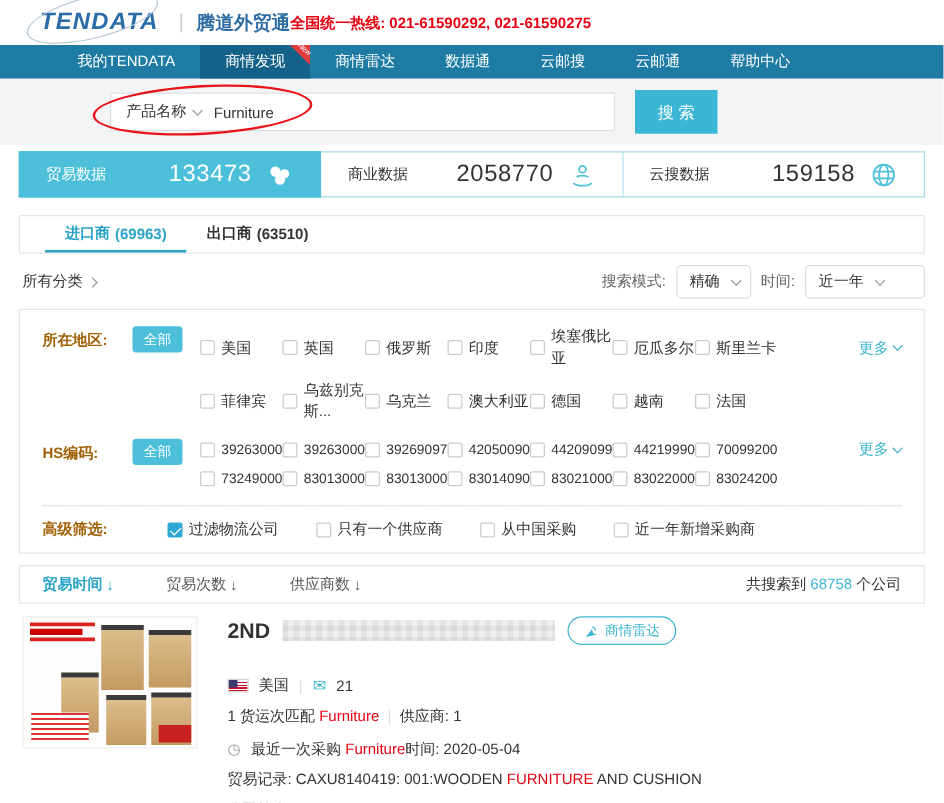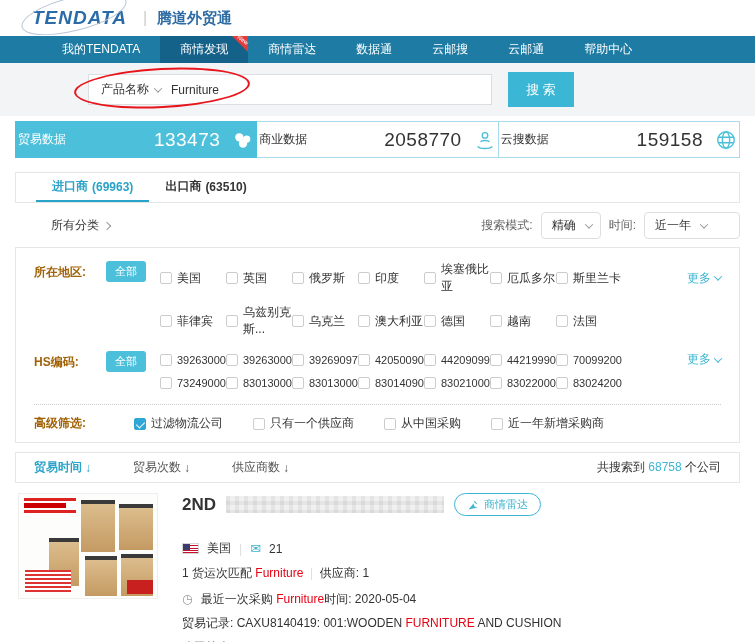--- a/index.html
+++ b/index.html
@@ -25,36 +25,36 @@
   
   .search-strip { position:relative; height:53px; background:#f2f4f5; }
   .search-box { position:absolute; left:88px; top:11px; width:404px; height:31px; background:#fff; border:1px solid #dcdfe1; display:flex; align-items:center; }
   .search-cat { display:flex; align-items:center; gap:6px; padding:0 10px 0 12px; color:#333; cursor:pointer; }
   .search-input { border:0; outline:0; flex:1; font-size:12px; color:#333; font-family:inherit; background:transparent; }
   .search-btn { position:absolute; left:508px; top:9px; width:66px; height:35px; background:#3cb6d5; color:#fff; border:0; font-size:13px; cursor:pointer; font-family:inherit; }
   .annotation-ellipse { position:absolute; left:74px; top:5px; width:176px; height:40px; border:2.5px solid #e8151d; border-radius:50%; transform:rotate(-3deg); pointer-events:none; }
 
   
   .cards { display:flex; margin:5px 15px 0; }
-  .card { flex:1; height:37px; display:flex; align-items:center; padding:0 2px; border:1px solid #a9dbe8; background:#fff; }
+  .card { flex:1; height:37px; display:flex; align-items:center; padding:0 21px; border:1px solid #a9dbe8; background:#fff; }
   .card + .card { border-left:0; }
   .card.teal { background:#4cc0da; border-color:#4cc0da; color:#fff; }
   .card-label { font-size:12px; }
   .card-value { font-size:19px; font-weight:normal; margin-left:auto; margin-right:12px; letter-spacing:0.5px; }
   .card.teal .card-value { color:#fff; }
   .card svg { flex:none; }
 
   
   .tabs-box { margin:14px 15px 0; border:1px solid #e3e7e9; height:31px; display:flex; align-items:stretch; padding-left:20px; }
   .tab { display:flex; align-items:center; gap:4px; padding:0 16px; font-weight:bold; color:#333; cursor:pointer; border-bottom:2px solid transparent; }
   .tab.active { color:#2aa3c8; border-bottom-color:#2aa3c8; }
 
   
   .toolbar { display:flex; align-items:center; margin:9px 15px 0; }
-  .all-cat { display:flex; align-items:center; gap:5px; color:#333; cursor:pointer; padding-left:3px;margin-left:33px; }
+  .all-cat { display:flex; align-items:center; gap:5px; color:#333; cursor:pointer; padding-left:3px; }
   .toolbar-right { margin-left:auto; display:flex; align-items:center; gap:8px; color:#666; }
   .select { display:flex; align-items:center; gap:10px; border:1px solid #dcdfe1; border-radius:4px; padding:4px 8px 4px 10px; background:#fff; color:#333; cursor:pointer; min-width:60px; }
   .select.wide { min-width:96px; }
 
   
   .filter-box { margin:8px 15px 0; border:1px solid #e3e7e9; padding:13px 18px 10px; }
   .f-row { display:flex; margin-bottom:4px; }
   .f-label { width:72px; font-weight:bold; color:#a16207; padding-top:3px; flex:none; }
   .all-btn { flex:none; align-self:flex-start; background:#4cc0da; color:#fff; border:0; border-radius:3px; font-size:11px; padding:3px 9px; margin-right:14px; cursor:pointer; font-family:inherit; }
   .chk-grid { flex:1; }
@@ -125,20 +125,21 @@
 
   <div class="header">
     <div class="brand-wrap">
       <div class="logo">
         <span>TENDATA</span>
         <span class="logo-swoosh"></span>
       </div>
       <span class="brand-sep">|</span>
       <span class="brand-suffix">腾道外贸通</span>
     </div>
+    <div class="hotline">全国统一热线: 021-61590292, 021-61590275</div>
   </div>
 
   <div class="nav">
     <div class="nav-item">
         <span>我的TENDATA</span>
       </div>
     <div class="nav-item active">
       <span>商情发现</span>
       <span class="ribbon">
           <span>New</span>

